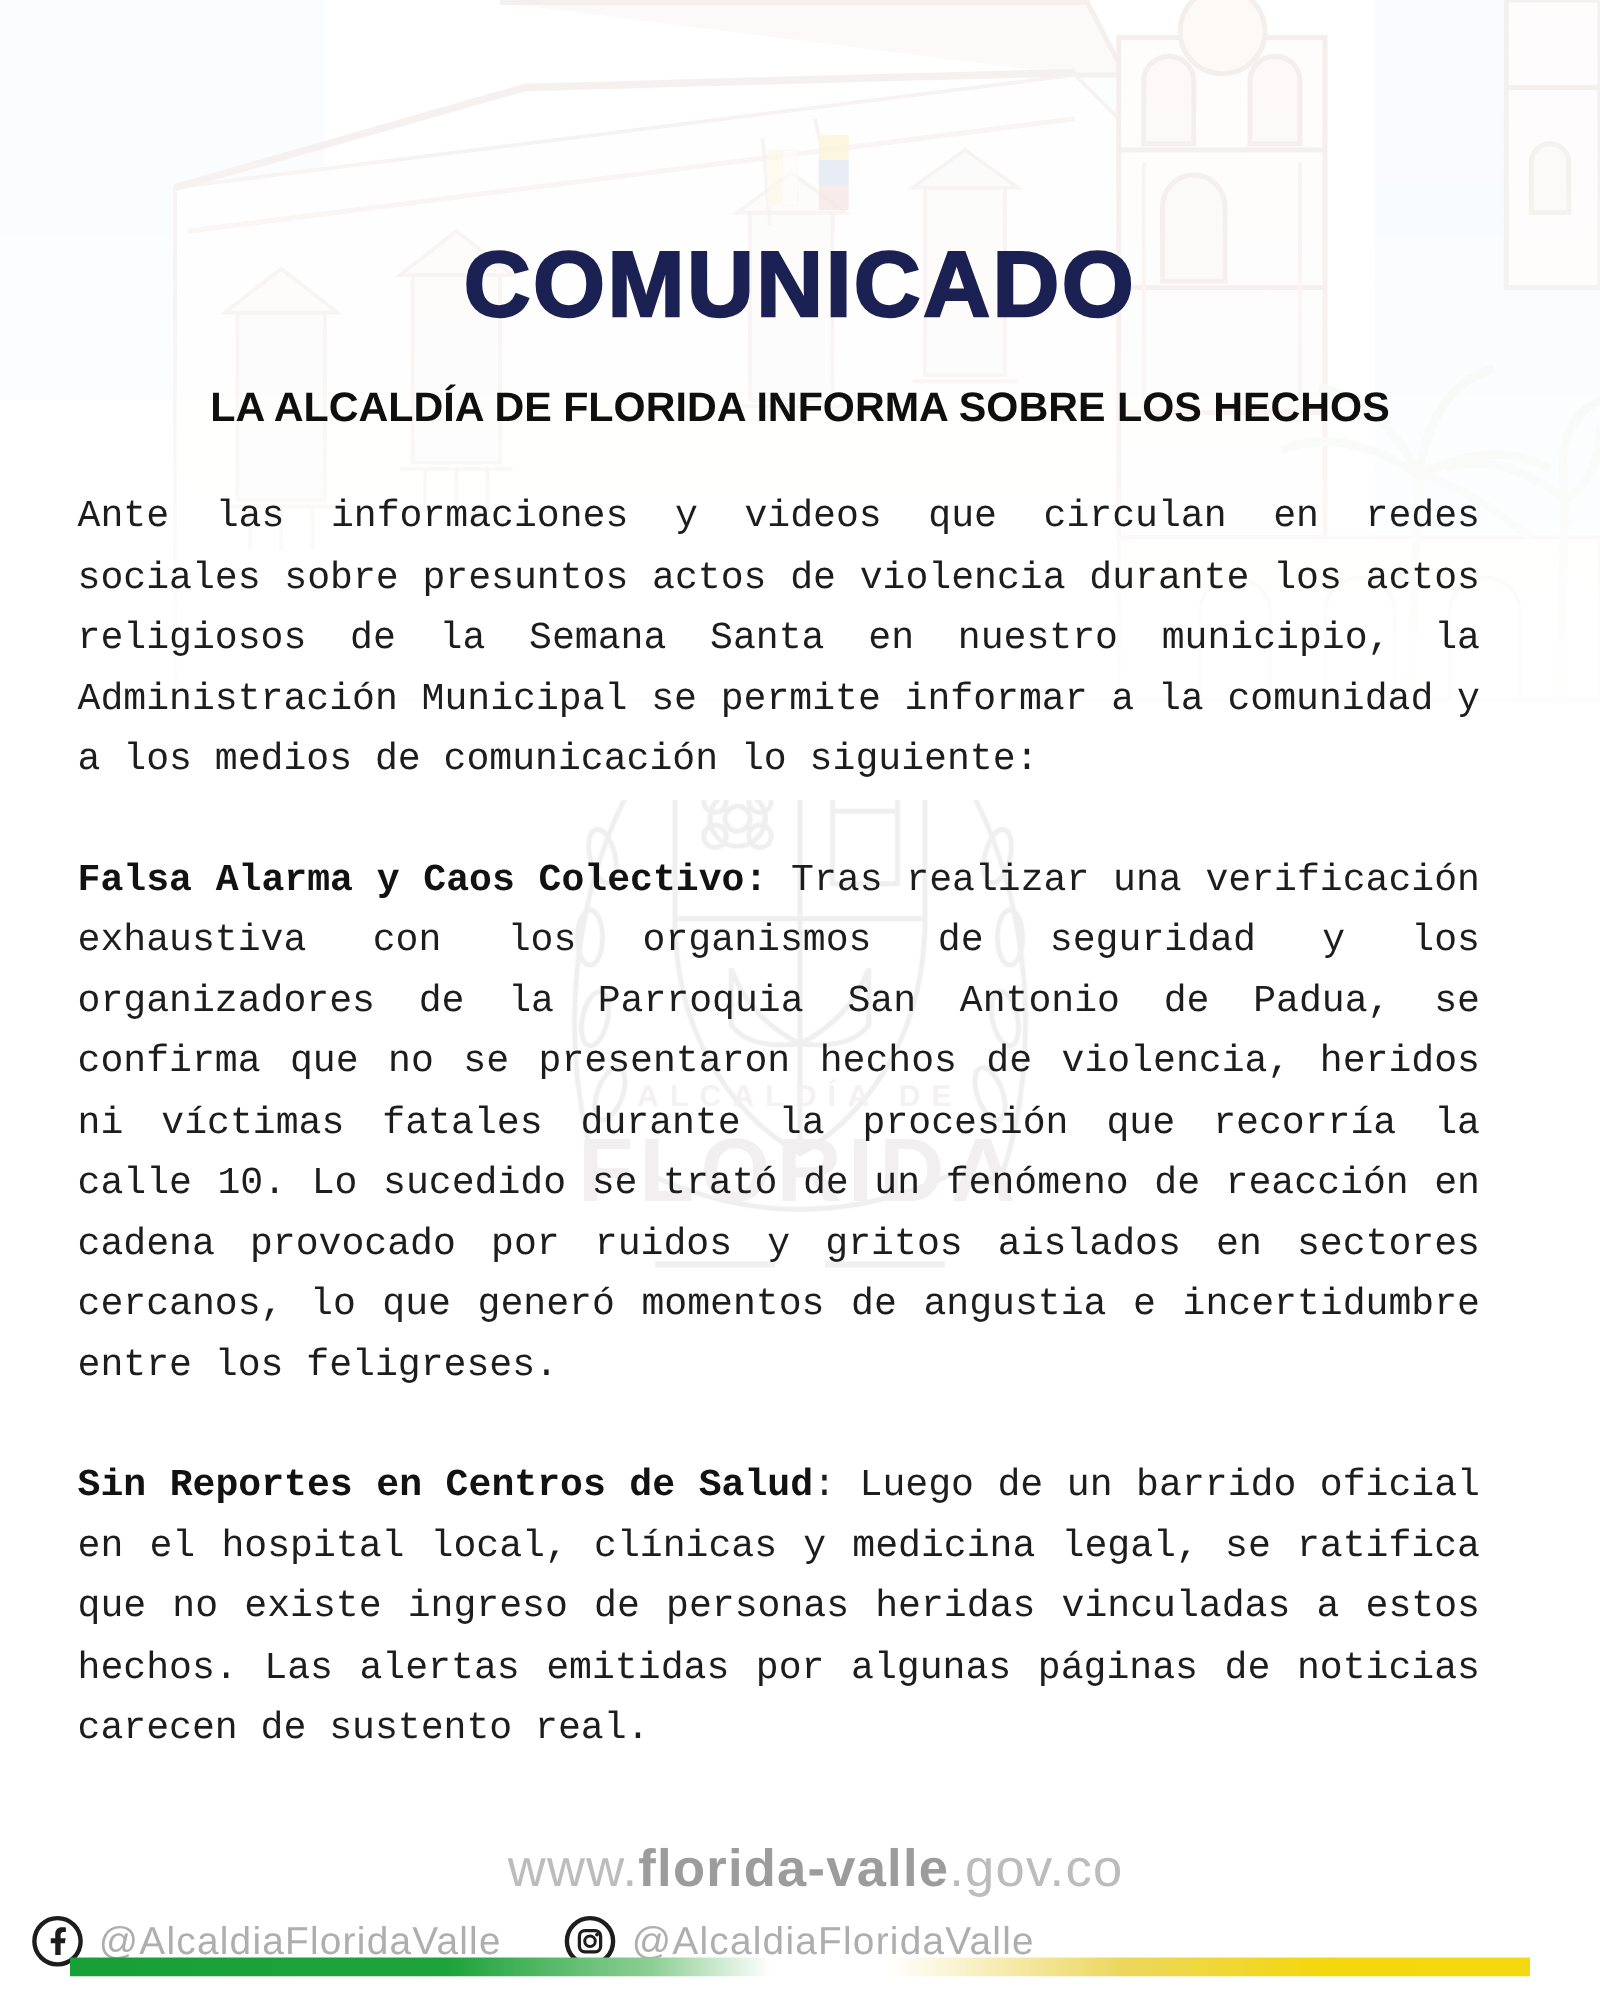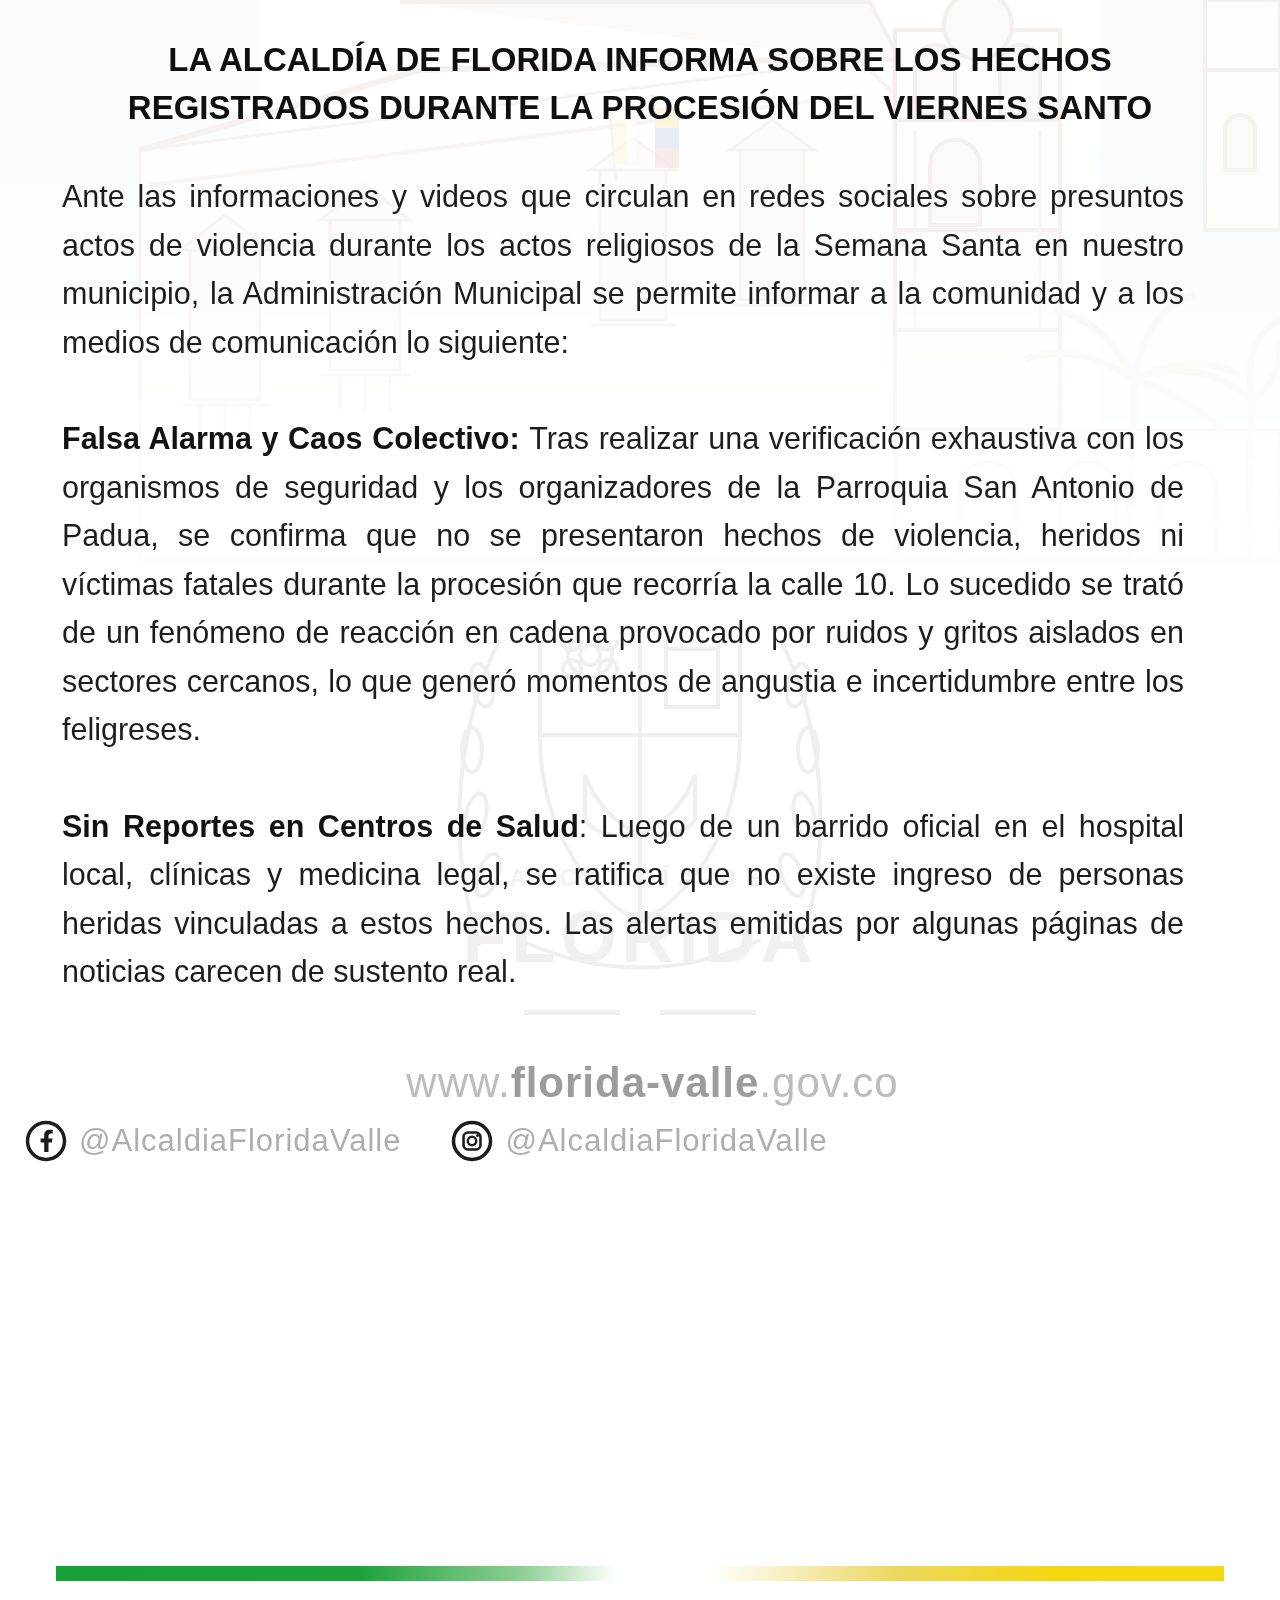--- a/index.html
+++ b/index.html
@@ -51,20 +51,21 @@
     text-align:center;
     font-size:33px; line-height:48px; font-weight:700;
     color:#0f0f0f;
   }
   .bodytext { margin-left:62px; width:1122px; margin-top:40px; }
   .bodytext p {
     margin:0 0 48px 0;
     font-size:30.5px; line-height:48.5px;
     color:#1d1d1d;
     text-align:justify;
+    font-family:Liberation Mono, monospace;
   }
   .bodytext p b { font-weight:700; color:#121212; }
 
   
   .footer { position:relative; z-index:3; margin-top:62px; text-align:center;padding-left:25px; }
   .url { font-size:42px; letter-spacing:1px; line-height:50px; }
   .url .lt { color:#bcbcbc; font-weight:400; }
   .url .bd { color:#9c9c9c; font-weight:700; }
   .social {
     margin-top:12px;
@@ -215,23 +216,23 @@
     </svg>
   </div>
 
   <div class="wm">
     <div class="wm-top">ALCALDÍA DE</div>
     <div class="wm-name">FLORIDA</div>
     <div class="wm-bottom"><span class="wm-dash"></span><span class="wm-dash"></span></div>
   </div>
 
   <div class="content">
+    <h1 class="title">COMUNICADO</h1>
     <div class="subtitle">
       <div>LA ALCALDÍA DE FLORIDA INFORMA SOBRE LOS HECHOS</div>
-      <div>REGISTRADOS DURANTE LA PROCESIÓN DEL VIERNES SANTO</div>
     </div>
 
     <div class="bodytext">
       <p><span>Ante las informaciones y videos que circulan en redes sociales sobre presuntos actos de violencia durante los actos religiosos de la Semana Santa en nuestro municipio, la Administración Municipal se permite informar a la comunidad y a los medios de comunicación lo siguiente:</span></p>
       <p><b>Falsa Alarma y Caos Colectivo: </b><span>Tras realizar una verificación exhaustiva con los organismos de seguridad y los organizadores de la Parroquia San Antonio de Padua, se confirma que no se presentaron hechos de violencia, heridos ni víctimas fatales durante la procesión que recorría la calle 10. Lo sucedido se trató de un fenómeno de reacción en cadena provocado por ruidos y gritos aislados en sectores cercanos, lo que generó momentos de angustia e incertidumbre entre los feligreses.</span></p>
       <p><b>Sin Reportes en Centros de Salud</b><span>: Luego de un barrido oficial en el hospital local, clínicas y medicina legal, se ratifica que no existe ingreso de personas heridas vinculadas a estos hechos. Las alertas emitidas por algunas páginas de noticias carecen de sustento real.</span></p>
     </div>
 
     <div class="footer">
       <div class="url"><span class="lt">www.</span><span class="bd">florida-valle</span><span class="lt">.gov.co</span></div>

